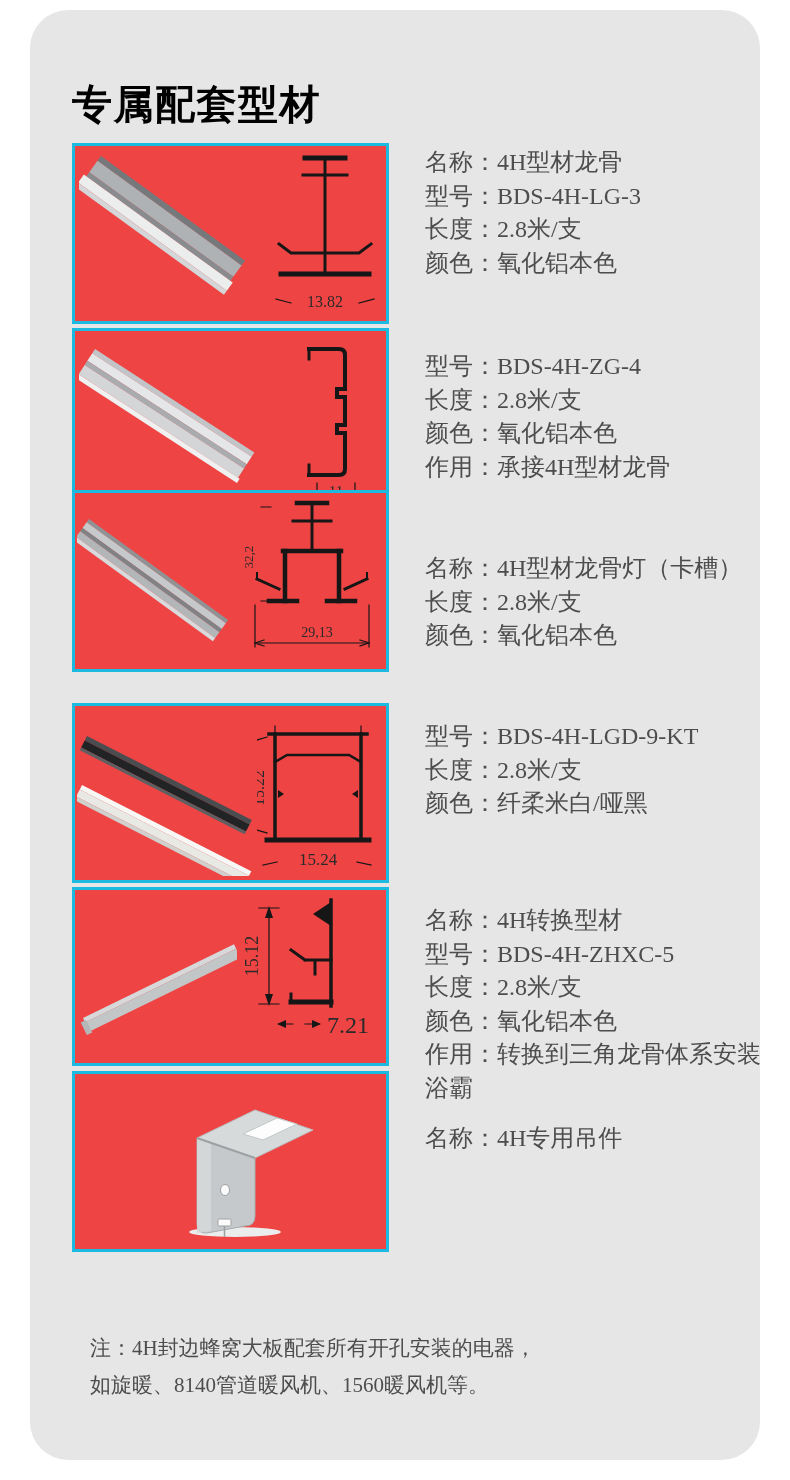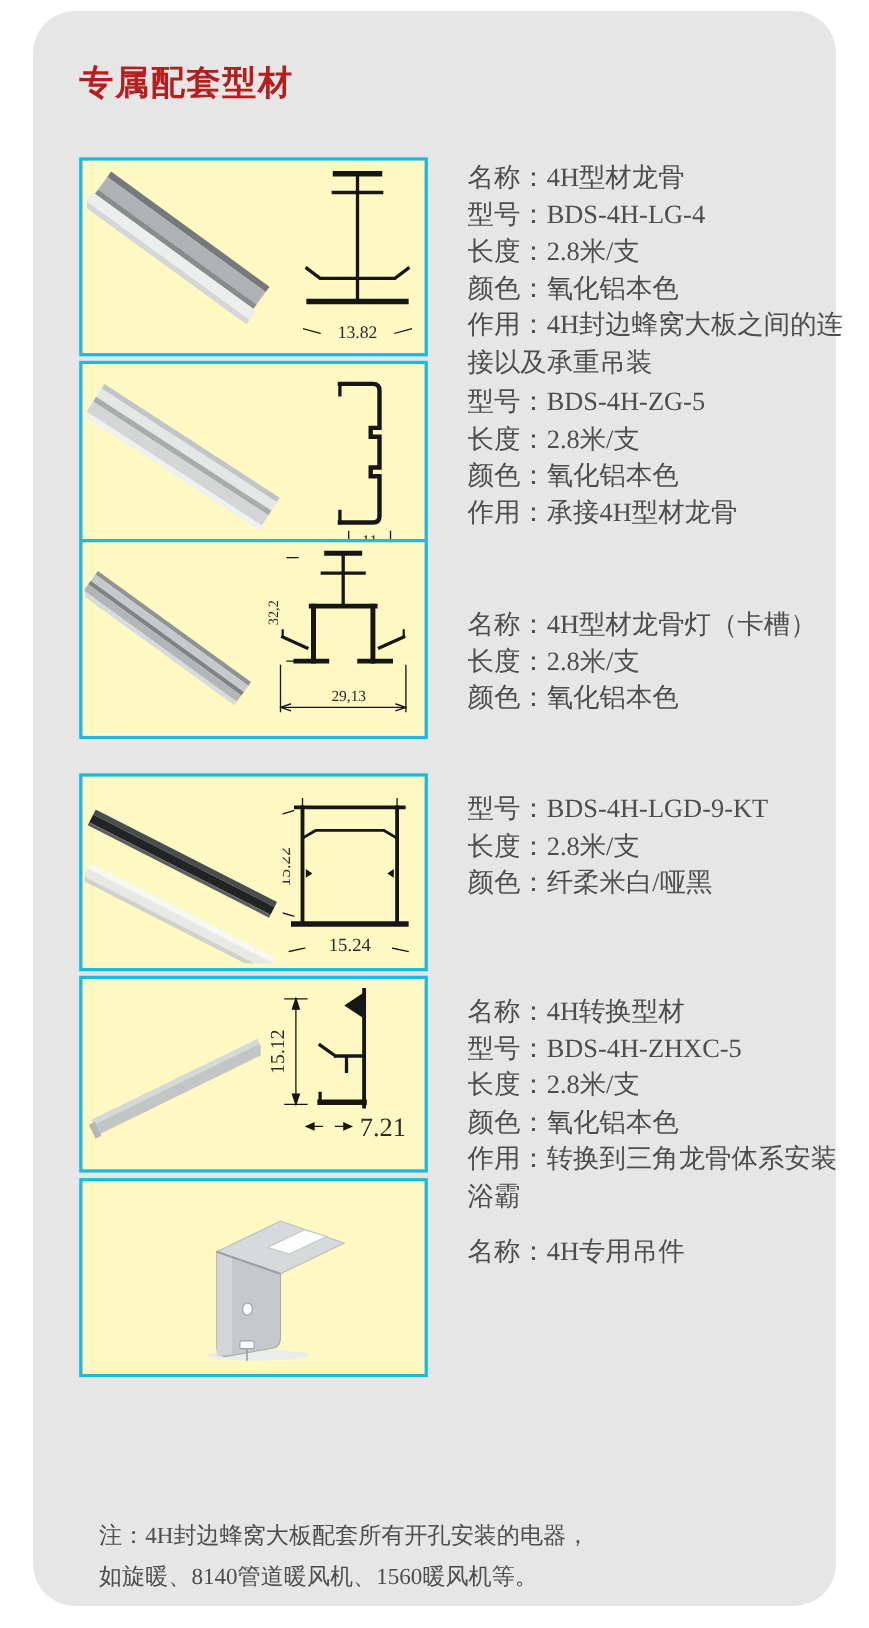--- a/index.html
+++ b/index.html
@@ -6,47 +6,47 @@
   body{
     width:790px;height:1480px;position:relative;background:#ffffff;
     font-family:"Liberation Serif","DejaVu Serif",serif;
     overflow:hidden;
   }
   .card{
     position:absolute;left:30px;top:10px;width:730px;height:1450px;
     background:#e6e6e6;border-radius:38px;
   }
   .title{
-    position:absolute;left:42px;top:23px;
-    font-size:31px;font-weight:bold;color:#b91c1c;letter-spacing:1.5px;
+    position:absolute;left:42px;top:40px;
+    font-size:40px;font-weight:bold;color:#000000;letter-spacing:1.5px;
   }
   .box{
     position:absolute;left:42px;width:311px;
-    background:#fef9c3;border:3px solid #1cb9e1;
+    background:#ef4444;border:3px solid #1cb9e1;
   }
   .box svg{position:absolute}
   .b1{top:133px;height:175px}
   .b2{top:318px;height:175px}
   .b3{top:480px;height:176px}
   .b4{top:693px;height:174px}
   .b5{top:877px;height:173px}
   .b6{top:1061px;height:175px}
   .spec{
     position:absolute;left:395px;width:352px;
     font-size:24px;line-height:33.5px;color:#4d4d4d;
   }
   .t1{top:136px}
   .t2{top:340px}
   .t3{top:542px}
   .t4{top:710px}
   .t5{top:894px}
   .t6{top:1112px}
   .note{
     position:absolute;left:60px;top:1320px;width:620px;
-    font-size:21px;line-height:37px;color:#4d4d4d;margin-top:48px;
+    font-size:21px;line-height:37px;color:#4d4d4d;
   }
   .dwg path, .dwg line{stroke:#161616;fill:none;stroke-linecap:square}
   .dwg text{fill:#2a2a2a;font-family:"Liberation Serif","DejaVu Serif",serif}
   .dimline{stroke:#3a3a3a;stroke-width:1.2px;fill:none}
 </style>
 </head>
 <body>
 
 <div class="card">
 
@@ -67,24 +67,23 @@
       <path d="M54 10 V126" stroke-width="3"></path>
       <path d="M32 27 H76" stroke-width="3"></path>
       <path d="M8 96 L20 105 H88 L100 96" stroke-width="3"></path>
       <path d="M10 126 H98" stroke-width="5"></path>
       <path class="dimline" d="M5 151 l15 4 M88 155 l15 -4"></path>
       <text x="54" y="159" text-anchor="middle" font-size="16">13.82</text>
     </svg>
   </div>
   <div class="spec t1">
     <div>名称：4H型材龙骨</div>
-    <div>型号：BDS-4H-LG-4</div>
-    <div>长度：2.8米/支</div>
-    <div>颜色：氧化铝本色</div>
-    <div>作用：4H封边蜂窝大板之间的连接以及承重吊装</div>
+    <div>型号：BDS-4H-LG-3</div>
+    <div>长度：2.8米/支</div>
+    <div>颜色：氧化铝本色</div>
   </div>
 
   <div class="box b2">
     <svg style="left:4px;top:6px" width="205" height="158" viewBox="0 0 205 158">
       <g transform="translate(16,12) rotate(33)">
         <rect x="0" y="0" width="190" height="5" fill="#c2c5c7"></rect>
         <rect x="0" y="5" width="190" height="9" fill="#e4e6e7"></rect>
         <rect x="0" y="14" width="190" height="5" fill="#a8acaf"></rect>
         <rect x="0" y="19" width="190" height="11" fill="#d3d5d6"></rect>
         <rect x="-2" y="30" width="194" height="5" fill="#eff0f0"></rect>
@@ -93,21 +92,21 @@
     <svg class="dwg" style="left:222px;top:4px" width="82" height="162" viewBox="0 0 82 162">
       <path d="M12 14 V24" stroke-width="3"></path>
       <path d="M12 14 H42 Q48 14 48 20 V54 H40 V62 H48 V90 H40 V98 H48 V134 Q48 140 42 140 H12" stroke-width="4"></path>
       <path d="M12 140 V130" stroke-width="3"></path>
       <path class="dimline" d="M20 148 V160 M58 148 V160"></path>
       <path class="dimline" d="M4 159 l12 -2 M62 157 l12 2"></path>
       <text x="39" y="161" text-anchor="middle" font-size="15">11</text>
     </svg>
   </div>
   <div class="spec t2">
-    <div>型号：BDS-4H-ZG-5</div>
+    <div>型号：BDS-4H-ZG-4</div>
     <div>长度：2.8米/支</div>
     <div>颜色：氧化铝本色</div>
     <div>作用：承接4H型材龙骨</div>
   </div>
 
   <div class="box b3">
     <svg style="left:2px;top:6px" width="160" height="162" viewBox="0 0 160 162">
       <g transform="translate(12,20) rotate(36)">
         <rect x="0" y="0" width="172" height="4" fill="#8f9396"></rect>
         <rect x="0" y="4" width="172" height="7" fill="#c6c9cb"></rect>

